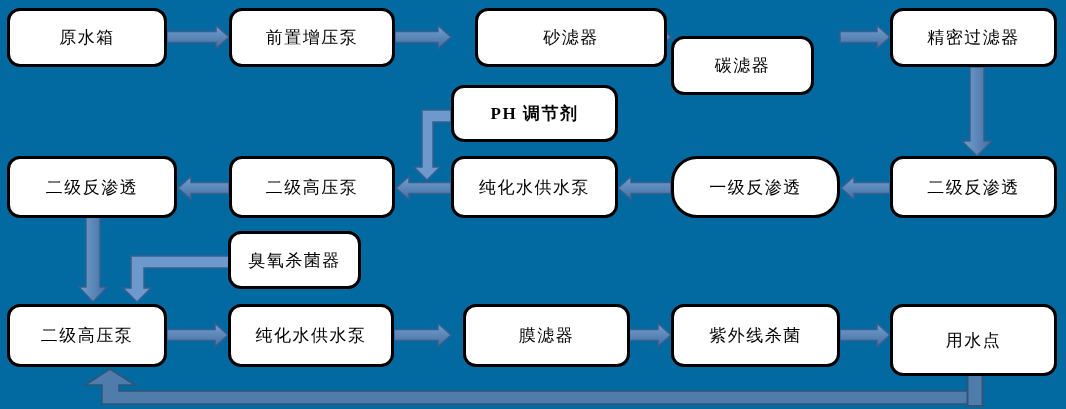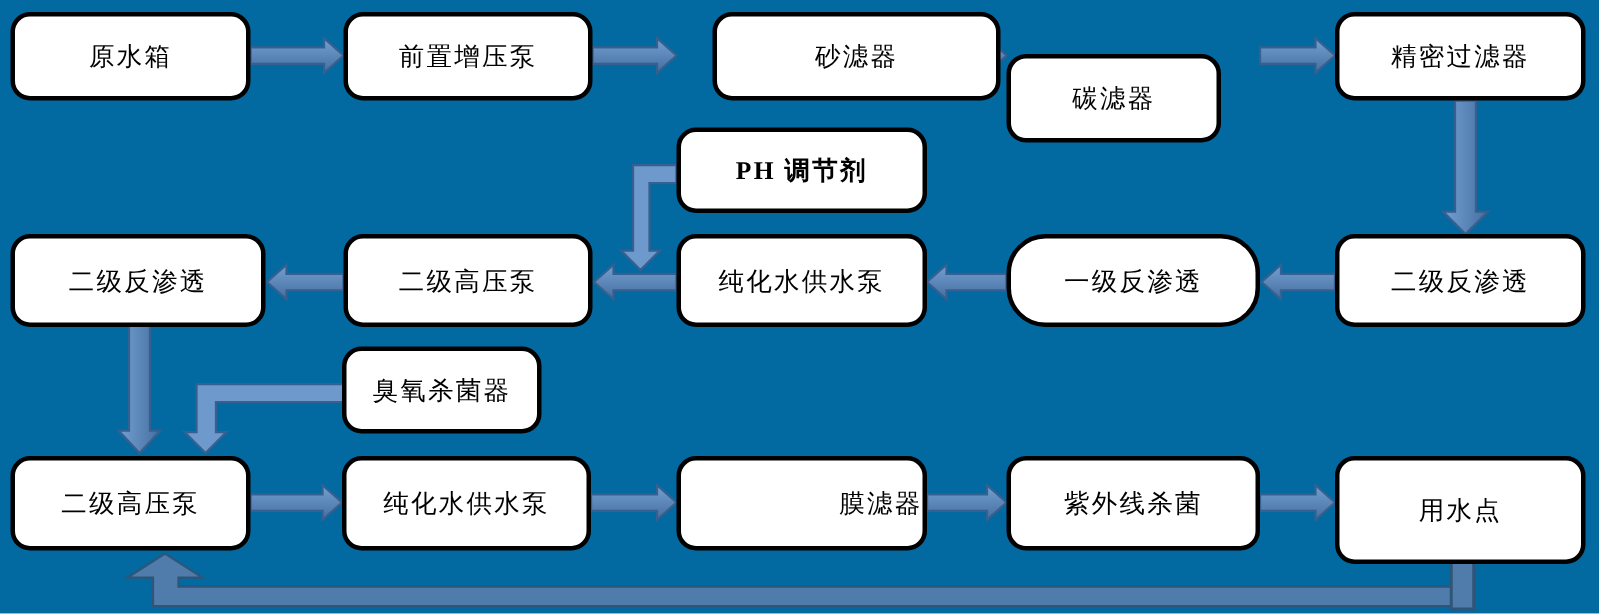--- a/index.html
+++ b/index.html
@@ -123,21 +123,21 @@
   <div class="node" style="left:228px;top:231px;width:133px;height:58px;">
     <span>臭氧杀菌器</span>
   </div>
 
   <div class="node" style="left:7px;top:304px;width:160px;height:63px;">
     <span>二级高压泵</span>
   </div>
   <div class="node" style="left:228px;top:304px;width:166px;height:63px;">
     <span>纯化水供水泵</span>
   </div>
-  <div class="node" style="left:451px;top:304px;width:167px;height:63px;justify-content:flex-end;">
+  <div class="node" style="left:463px;top:304px;width:167px;height:63px;">
     <span>膜滤器</span>
   </div>
   <div class="node" style="left:671px;top:304px;width:169px;height:63px;">
     <span>紫外线杀菌</span>
   </div>
   <div class="node" style="left:890px;top:304px;width:167px;height:72px;">
     <span>用水点</span>
   </div>
 
 </div>

